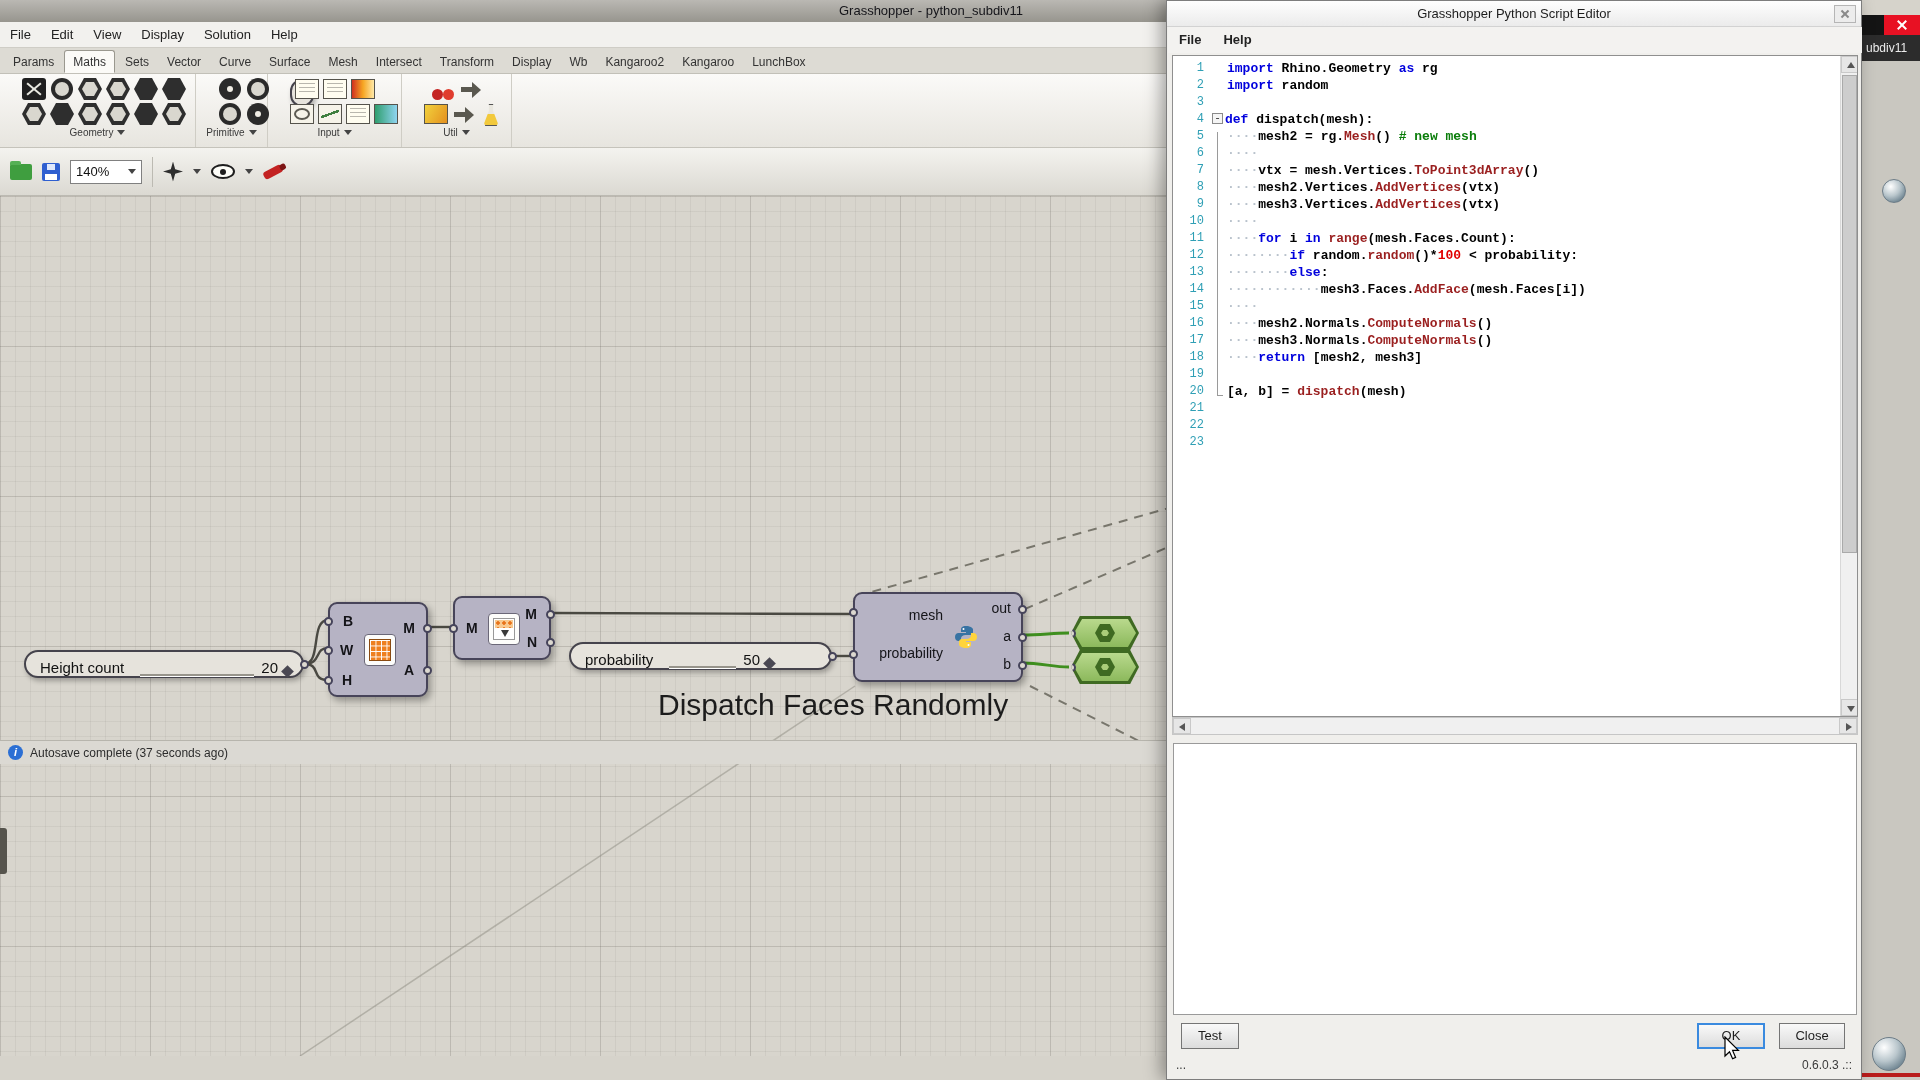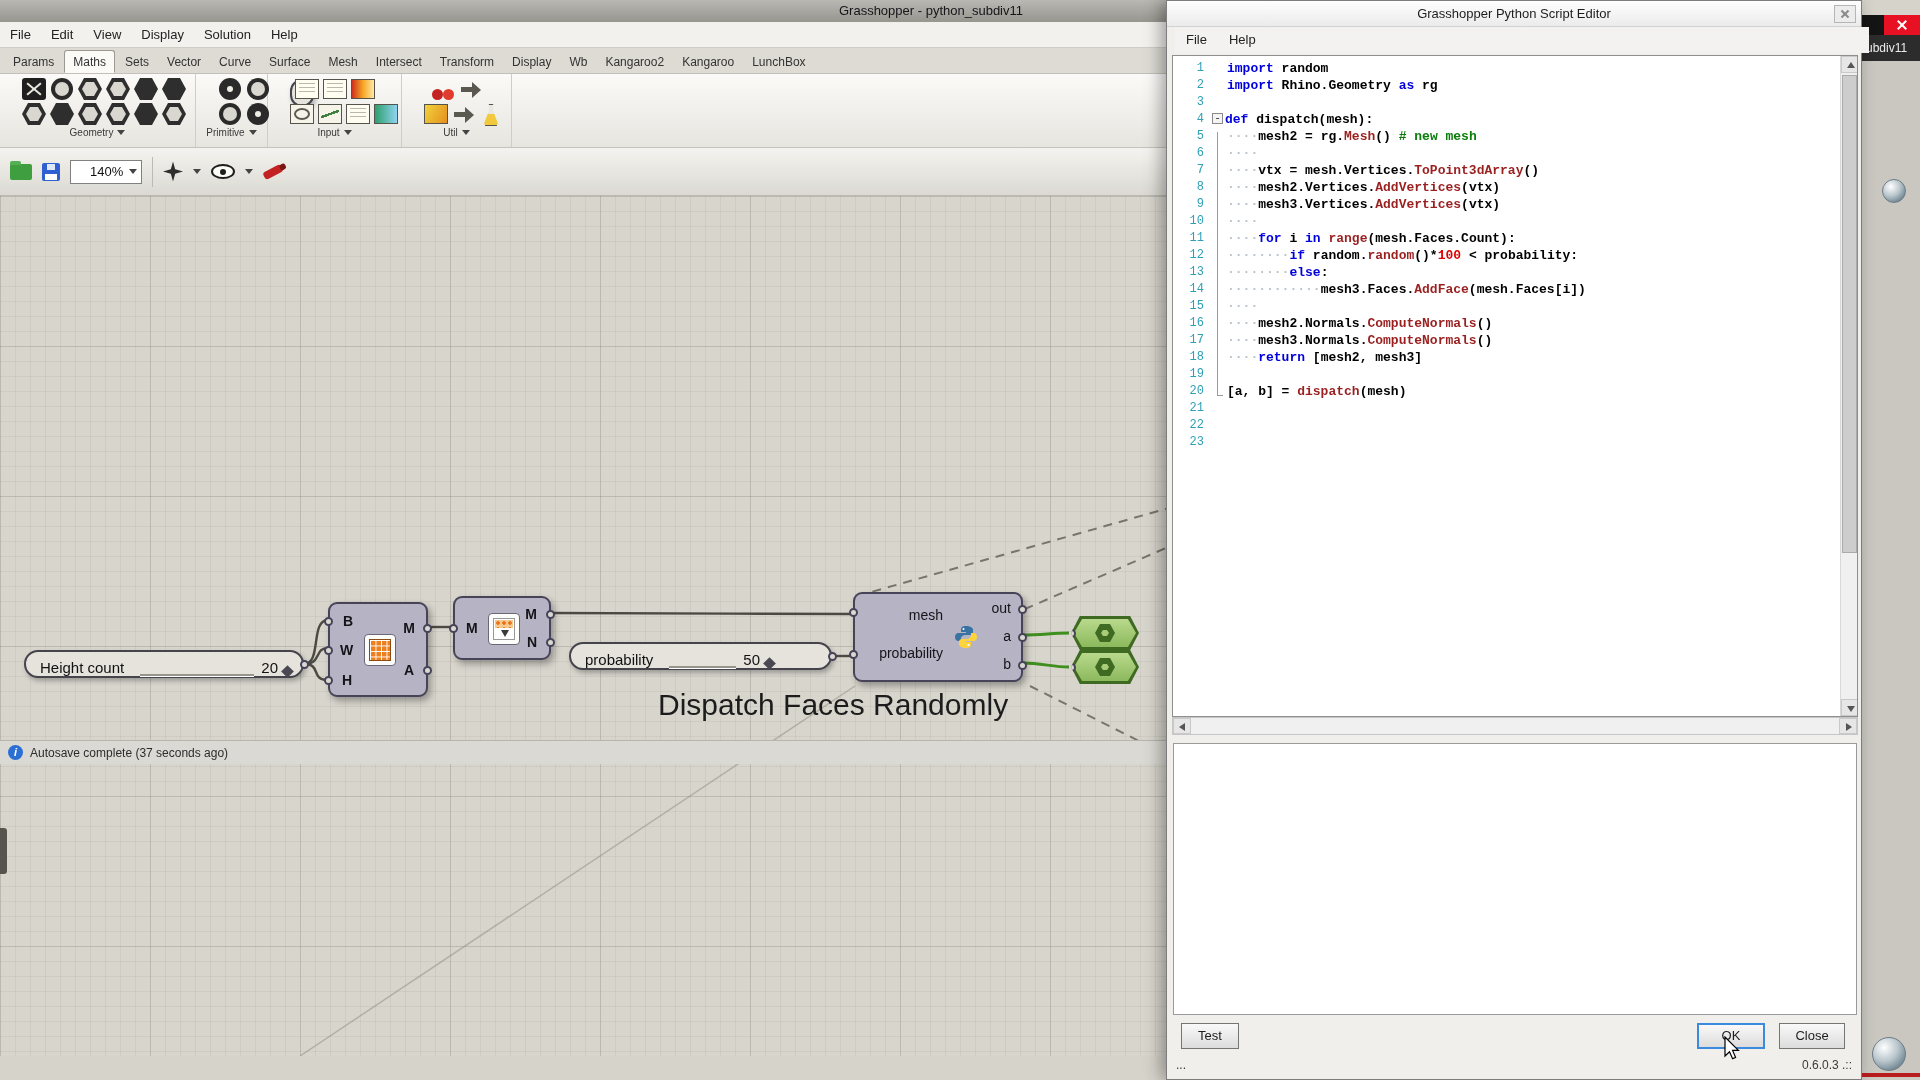--- a/index.html
+++ b/index.html
@@ -75,21 +75,21 @@
     clip-path:polygon(38% 0,62% 0,62% 32%,88% 88%,82% 100%,18% 100%,12% 88%,38% 32%);
     background:linear-gradient(#e9e7df 45%, #f2c93c 45%); border:1px solid #555; }
   .swatchico { width:24px; height:20px; margin:2px; border:1px solid #55534c; background:linear-gradient(120deg,#f2d23c,#e4901f); }
 
   
   .folderico { width:22px; height:16px; background:#3f9e3f; border-radius:2px; position:relative; }
   .folderico::before { content:""; position:absolute; left:0; top:-3px; width:11px; height:4px; background:#55b055; border-radius:2px 2px 0 0; }
   .floppyico { width:18px; height:18px; background:#2f5fd0; border-radius:2px; position:relative; }
   .floppyico::before { content:""; position:absolute; left:5px; top:1px; width:8px; height:6px; background:#dfe8fb; }
   .floppyico::after { content:""; position:absolute; left:3px; bottom:1px; width:12px; height:6px; background:#fff; }
-  .zoombox { width:72px; height:24px; background:#fff; border:1px solid #808080; display:flex; align-items:center; font-size:13px; color:#111; padding:0 19px; gap:6px; }
+  .zoombox { width:72px; height:24px; background:#fff; border:1px solid #808080; display:flex; align-items:center; font-size:13px; color:#111; padding:0 5px; gap:6px; }
   .zoombox .zval { flex:1; }
   .fitico { width:20px; height:20px; background:#2e2e2e;
     clip-path:polygon(50% 0,61% 39%,100% 50%,61% 61%,50% 100%,39% 61%,0 50%,39% 39%); }
   .eyeico { width:24px; height:15px; border:2px solid #1e1e1e; border-radius:50%; background:#fdfdf8; position:relative; }
   .eyeico::after { content:""; position:absolute; left:7px; top:2.5px; width:6px; height:6px; border-radius:50%; background:#1e1e1e; }
   .brushico { width:20px; height:8px; background:#c32222; border-radius:3px; transform:rotate(-28deg); position:relative; }
   .brushico::after { content:""; position:absolute; right:-4px; top:1px; width:6px; height:6px; background:#7d1414; border-radius:2px; }
   .tb-sep { width:1px; height:30px; background:#bcbab2; }
 
   
@@ -127,21 +127,21 @@
 
   
   .py-window { position:absolute; left:1166px; top:0; width:696px; height:1080px;
     background:#f0efec; border:1px solid #7d7d7d; box-shadow:-5px 0 16px rgba(0,0,0,.35); z-index:10; }
   .ed-titlebar { position:absolute; left:0; top:0; width:100%; height:26px;
     background:linear-gradient(#fefefe,#ebebeb); border-bottom:1px solid #d2d2d2;
     text-align:center; font-size:13px; line-height:26px; color:#1d1d1d; }
   .ed-close { position:absolute; right:5px; top:4px; width:22px; height:18px; background:#ececec; border:1px solid #b5b5b5; }
   .ed-close::before,.ed-close::after { content:""; position:absolute; left:5px; top:7px; width:10px; height:2px; background:#8a8a8a; }
   .ed-close::before { transform:rotate(45deg); } .ed-close::after { transform:rotate(-45deg); }
-  .ed-menubar { position:absolute; left:8px; top:26px; width:100%; height:26px; background:#f3f2f0; font-size:13px; color:#222; }
+  .ed-menubar { position:absolute; left:1px; top:26px; width:100%; height:26px; background:#f3f2f0; font-size:13px; color:#222;font-weight:bold; }
   .ed-menubar span { display:inline-block; padding:0 11px; line-height:26px; }
   .ed-code { position:absolute; left:5px; top:54px; width:686px; height:662px; background:#fff;
     border:1px solid #8f8f8f; display:flex; overflow:hidden; }
   .gutter { width:38px; padding:4px 0 0; }
   .ln { height:17px; line-height:17px; text-align:right; padding-right:7px;
     font-family:"Liberation Mono",monospace; font-size:12px; color:#2f9fb5; }
   .codepane { flex:1; padding:4px 0 0; position:relative; overflow:hidden; }
   .code-row { min-height:17px; line-height:17px; white-space:pre; padding-left:16px;
     font-family:"Liberation Mono",monospace; font-size:13px; font-weight:bold; }
   .tok-kw { color:#0000dd; } .tok-pl { color:#000; } .tok-meth { color:#9a1f1f; }
@@ -416,22 +416,22 @@
           <div class="ln">16</div>
           <div class="ln">17</div>
           <div class="ln">18</div>
           <div class="ln">19</div>
           <div class="ln">20</div>
           <div class="ln">21</div>
           <div class="ln">22</div>
           <div class="ln">23</div>
         </div>
       <div class="codepane">
+          <div class="code-row"><span class="tok-kw">import</span><span class="tok-pl"> Rhino.Geometry </span><span class="tok-kw">as</span><span class="tok-pl"> rg</span></div>
           <div class="code-row"><span class="tok-kw">import</span><span class="tok-pl"> random</span></div>
-          <div class="code-row"><span class="tok-kw">import</span><span class="tok-pl"> Rhino.Geometry </span><span class="tok-kw">as</span><span class="tok-pl"> rg</span></div>
           <div class="code-row"></div>
           <div class="code-row"><span class="tok-fold">-</span><span class="tok-kw">def</span><span class="tok-pl"> dispatch(mesh):</span></div>
           <div class="code-row"><span class="tok-ws">····</span><span class="tok-pl">mesh2 = rg.</span><span class="tok-meth">Mesh</span><span class="tok-pl">() </span><span class="tok-cm"># new mesh</span></div>
           <div class="code-row"><span class="tok-ws">····</span></div>
           <div class="code-row"><span class="tok-ws">····</span><span class="tok-pl">vtx = mesh.Vertices.</span><span class="tok-meth">ToPoint3dArray</span><span class="tok-pl">()</span></div>
           <div class="code-row"><span class="tok-ws">····</span><span class="tok-pl">mesh2.Vertices.</span><span class="tok-meth">AddVertices</span><span class="tok-pl">(vtx)</span></div>
           <div class="code-row"><span class="tok-ws">····</span><span class="tok-pl">mesh3.Vertices.</span><span class="tok-meth">AddVertices</span><span class="tok-pl">(vtx)</span></div>
           <div class="code-row"><span class="tok-ws">····</span></div>
           <div class="code-row"><span class="tok-ws">····</span><span class="tok-kw">for</span><span class="tok-pl"> i </span><span class="tok-kw">in</span><span class="tok-pl"> </span><span class="tok-meth">range</span><span class="tok-pl">(mesh.Faces.Count):</span></div>
           <div class="code-row"><span class="tok-ws">········</span><span class="tok-kw">if</span><span class="tok-pl"> random.</span><span class="tok-meth">random</span><span class="tok-pl">()*</span><span class="tok-num">100</span><span class="tok-pl"> &lt; probability:</span></div>

